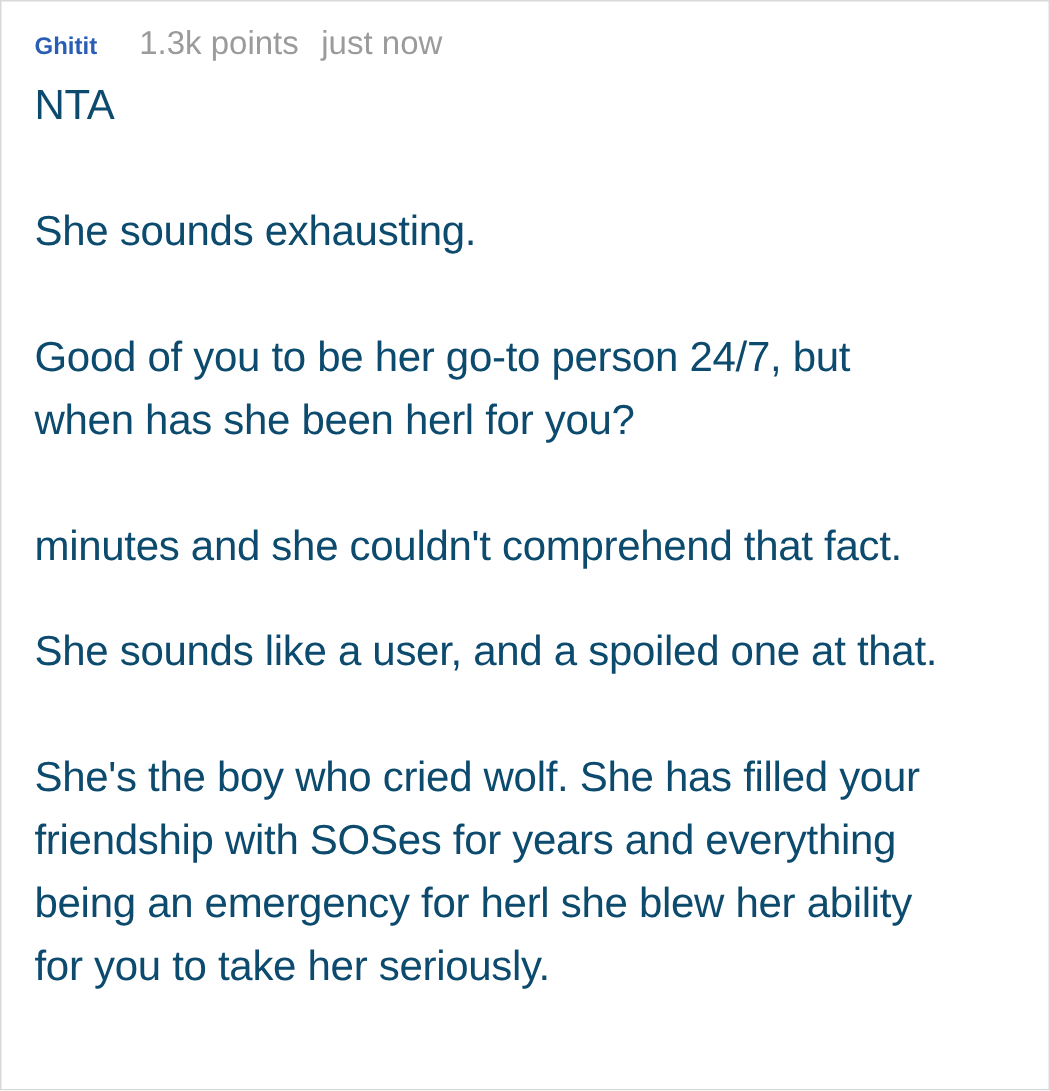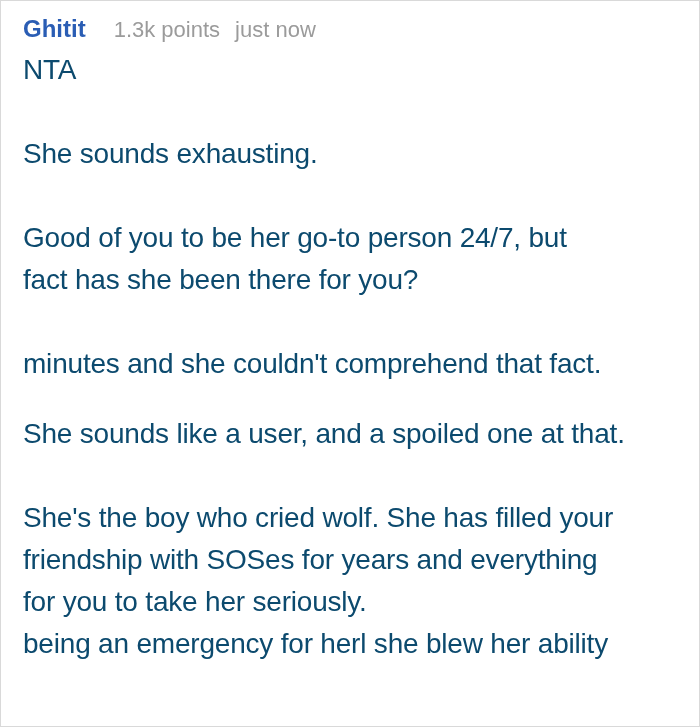--- a/index.html
+++ b/index.html
@@ -18,21 +18,21 @@
     font-family: "Liberation Sans", "DejaVu Sans", sans-serif;
   }
   .comment-header {
     display: flex;
     align-items: baseline;
     height: 24px;
     line-height: 24px;
     margin-bottom: 8px;
   }
   .username {
-    font-size: 24px;
+    font-size: 16px;
     font-weight: 700;
     color: #2a5db4;
     cursor: pointer;
     text-decoration: none;
   }
   .meta {
     font-size: 22px;
     color: #9b9b9b;
     font-weight: 400;
   }
@@ -71,34 +71,34 @@
       <span class="line">NTA</span>
     </p>
 
     <p class="paragraph">
       <span class="line">She sounds exhausting.</span>
     </p>
 
     <p class="paragraph">
       </p>
       <div class="line">Good of you to be her go-to person 24/7, but</div>
-      <div class="line">fact has she been there for you?</div>
+      <div class="line">when has she been herl for you?</div>
     <p></p>
 
     <p class="paragraph">
       </p>
       <div class="line">minutes and she couldn't comprehend that fact.</div>
     <p></p>
 
     <p class="paragraph">
       <span class="line">She sounds like a user, and a spoiled one at that.</span>
     </p>
 
     <p class="paragraph">
       </p>
       <div class="line">She's the boy who cried wolf. She has filled your</div>
       <div class="line">friendship with SOSes for years and everything</div>
+      <div class="line">being an emergency for herl she blew her ability</div>
       <div class="line">for you to take her seriously.</div>
-      <div class="line">being an emergency for herl she blew her ability</div>
     <p></p>
 
   </div>
 </div>
 
 </body></html>

